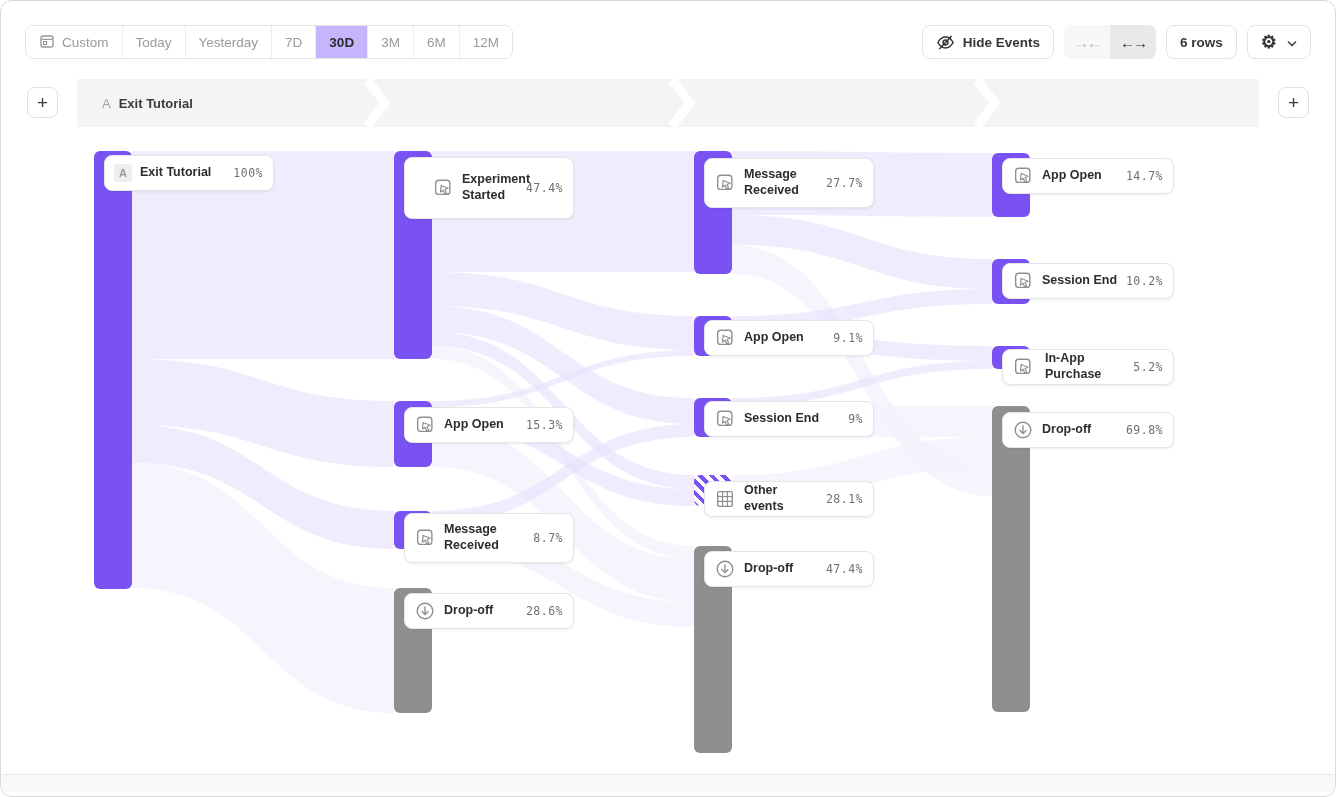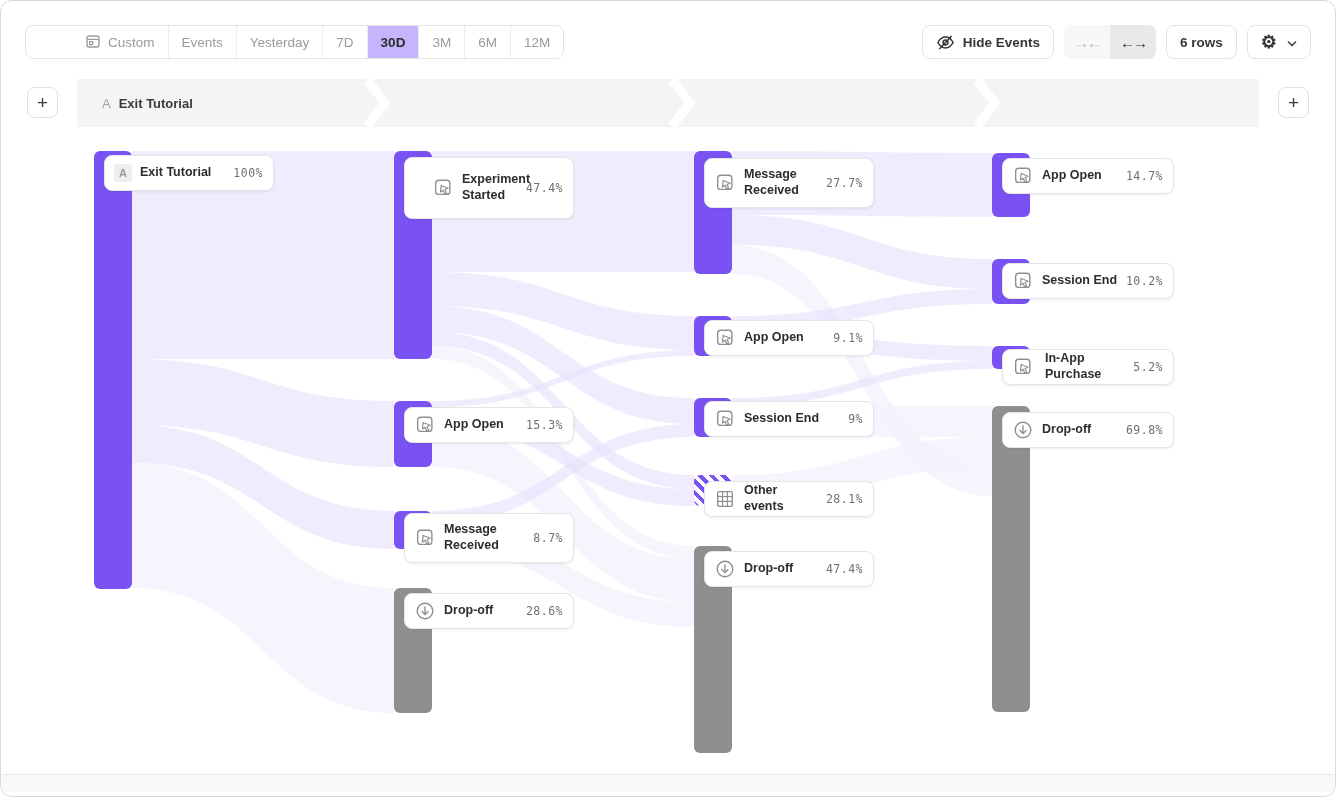--- a/index.html
+++ b/index.html
@@ -4,21 +4,21 @@
 <style>
   * { box-sizing: border-box; margin: 0; padding: 0; }
   html,body { background:#fff; }
   body { font-family:"Liberation Sans", sans-serif; }
   .app { position:relative; width:1336px; height:797px; background:#fff;
          border:1px solid #d8d8d8; border-radius:12px; overflow:hidden; }
 
   
   .toolbar { position:absolute; top:24px; left:24px; right:24px; height:34px;
              display:flex; justify-content:space-between; align-items:center; }
-  .seg { display:flex; border:1px solid #e3e3e3; border-radius:8px; overflow:hidden; height:34px; background:#fff;padding-left:46px; }
+  .seg { display:flex; border:1px solid #e3e3e3; border-radius:8px; overflow:hidden; height:34px; background:#fff; }
   .seg-item { display:flex; align-items:center; gap:7px; padding:0 13px; background:#fff;
               border:none; border-right:1px solid #ececec; color:#9a9a9a; font-size:13.5px;
               font-family:inherit; cursor:pointer; white-space:nowrap; }
   .seg-item:last-child { border-right:none; }
   .seg-item.active { background:#c4b5fd; color:#2c2c2c; font-weight:700; }
   .toolbar-right { display:flex; align-items:center; gap:10px; }
   .btn { display:flex; align-items:center; gap:8px; height:34px; padding:0 13px;
          border:1px solid #e3e3e3; border-radius:8px; background:#fff; color:#363636;
          font-size:13.5px; font-weight:600; font-family:inherit; cursor:pointer; white-space:nowrap; }
   .arrow-seg { display:flex; height:34px; border-radius:8px; overflow:hidden; background:#f7f7f7; }
@@ -72,21 +72,21 @@
               <rect x="2" y="3" width="12" height="11" rx="2" fill="none" stroke="#9a9a9a" stroke-width="1.4"></rect>
               <line x1="2.6" y1="6.4" x2="13.4" y2="6.4" stroke="#9a9a9a" stroke-width="1.2"></line>
               <rect x="4.6" y="8.6" width="3" height="3" fill="none" stroke="#9a9a9a" stroke-width="1.2"></rect>
             </svg>
     </span>
     <span class="seg-label">Custom</span>
   </button>
 
   <button class="seg-item">
 
-    <span class="seg-label">Events</span>
+    <span class="seg-label">Today</span>
   </button>
 
   <button class="seg-item">
 
     <span class="seg-label">Yesterday</span>
   </button>
 
   <button class="seg-item">
 
     <span class="seg-label">7D</span>

